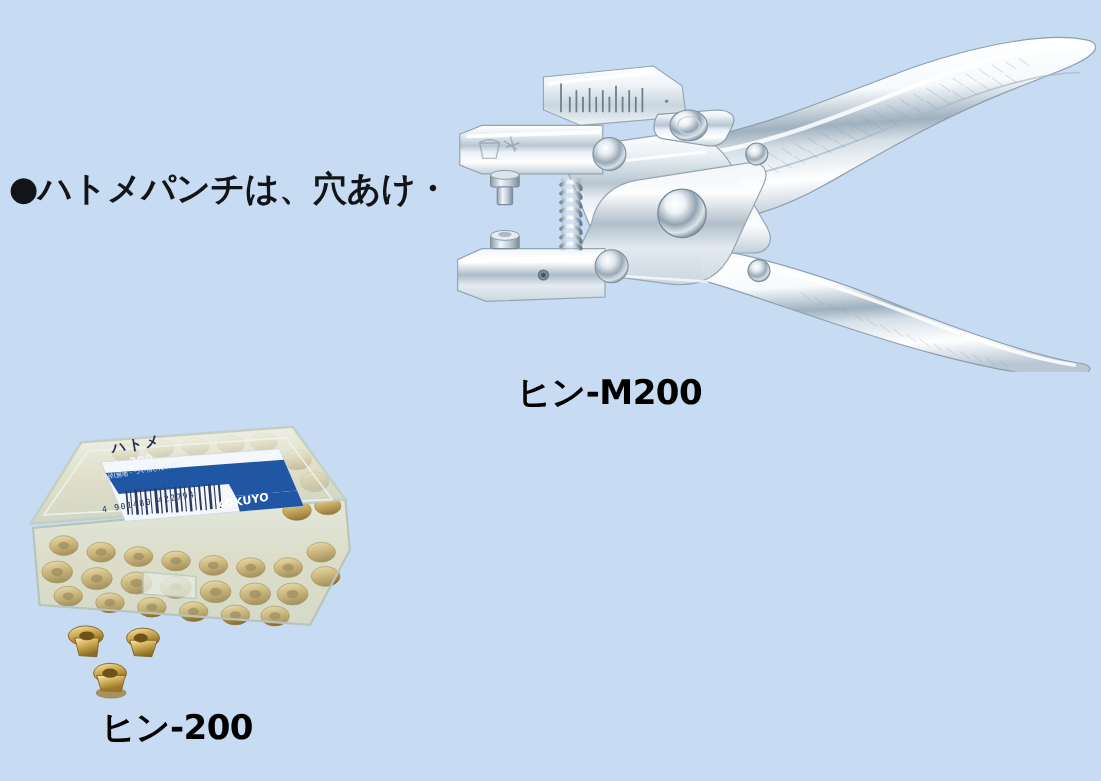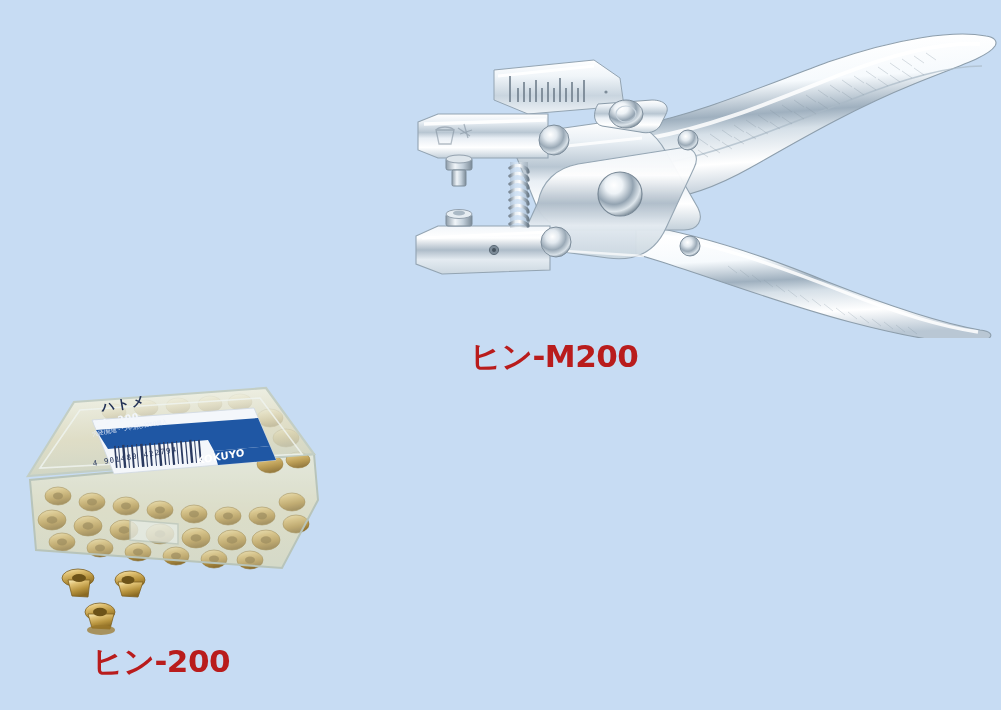--- a/index.html
+++ b/index.html
@@ -32,21 +32,21 @@
     letter-spacing: -0.4px;
     color: #111418;
   }
   .caption .line { display: block; white-space: nowrap; }
 
   
   .prod-label {
     position: absolute;
     font-family: "DejaVu Sans", "Liberation Sans", sans-serif;
     font-weight: bold;
-    color: #b91c1c;
+    color: #000000;
     white-space: nowrap;
   }
   #label-punch { left: 470px; top: 336px; font-size: 31px; letter-spacing: -0.5px; }
   #label-eyelets { left: 92px; top: 641px; font-size: 31px; letter-spacing: -0.5px; }
 
   
   #punch {
     position: absolute;
     left: 398px;
     top: 18px;
@@ -122,20 +122,21 @@
     transform-origin: left top;
     letter-spacing: 1.2px;
   }
 </style>
 </head>
 <body>
 
 <div id="page">
 
   <div class="caption">
+    <span class="line">●ハトメパンチは、穴あけ・</span>
   </div>
 
   <div id="punch">
     <svg viewBox="0 0 600 320" xmlns="http://www.w3.org/2000/svg">
       <defs>
         <linearGradient id="chromeV" x1="0" y1="0" x2="0" y2="1">
           <stop offset="0%" stop-color="#ffffff"></stop>
           <stop offset="18%" stop-color="#eaf0f5"></stop>
           <stop offset="42%" stop-color="#b8c6d2"></stop>
           <stop offset="55%" stop-color="#e9eff5"></stop>

